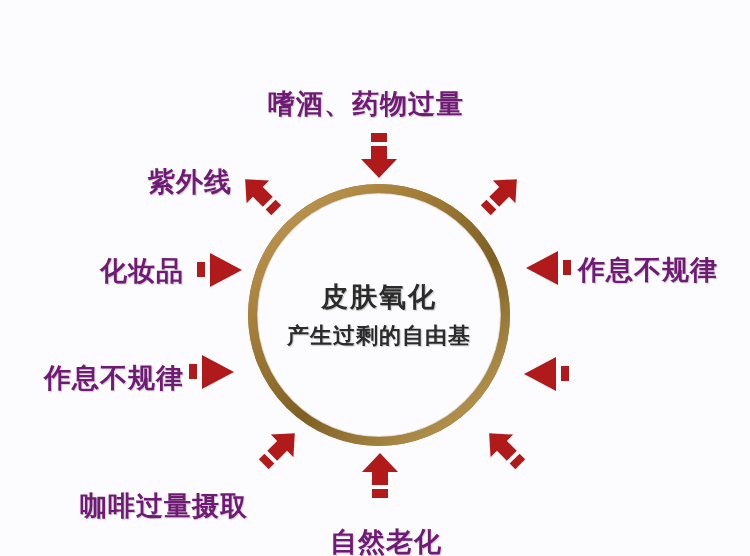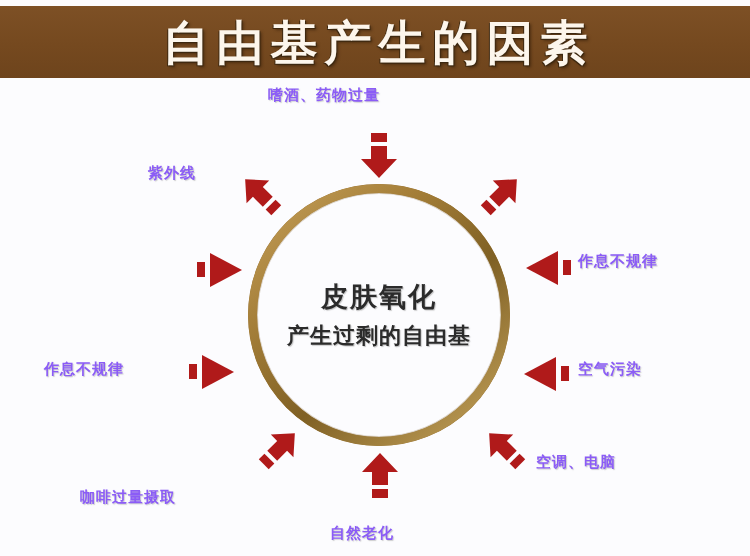--- a/index.html
+++ b/index.html
@@ -102,45 +102,42 @@
     font-size: 22px;
     font-weight: bold;
     color: #2b2b2b;
     letter-spacing: 1px;
     text-shadow: 1px 1px 1px rgba(150,150,150,.55);
   }
 
   
   .factor-label {
     position: absolute;
-    font-size: 15px;
-    font-weight: bold;
-    color: #8b5cf6;
+    font-size: 27px;
+    font-weight: bold;
+    color: #701a75;
     white-space: nowrap;
     letter-spacing: 1px;
     text-shadow: 1px 1px 1px rgba(160,160,160,.5);
   }
 
   
   .arrow {
     position: absolute;
     width: 44px;
     height: 44px;
     pointer-events: none;
   }
   .arrow svg { display: block; width: 100%; height: 100%; }
 </style>
 </head>
 <body>
 
 <div id="stage">
 
-  <div id="banner">
-    <div id="banner-title">自由基产生的因素</div>
-  </div>
 
   <div id="ring"></div>
   <div id="center-text">
     <div id="center-line1">皮肤氧化</div>
     <div id="center-line2">产生过剩的自由基</div>
   </div>
 
   <div class="factor-label" style="left:268px; top:86px;">嗜酒、药物过量</div>
   <div class="arrow" style="left:359px; top:133px; width:40px; height:46px;">
     <svg viewBox="0 0 40 46" xmlns="http://www.w3.org/2000/svg">
@@ -159,29 +156,27 @@
   </div>
 
   <div class="factor-label" style="left:578px; top:252px;">作息不规律</div>
   <div class="arrow" style="left:524px; top:248px; width:48px; height:40px;">
     <svg viewBox="0 0 48 40" xmlns="http://www.w3.org/2000/svg">
       <rect x="39" y="12" width="8" height="15" fill="#b01a1a"></rect>
       <path d="M34 12 L34 3 L2 20 L34 37 L34 28 Z" fill="#b01a1a"></path>
     </svg>
   </div>
 
-  <div class="factor-label" style="left:578px; top:360px;">空气污染</div>
   <div class="arrow" style="left:522px; top:354px; width:48px; height:40px;">
     <svg viewBox="0 0 48 40" xmlns="http://www.w3.org/2000/svg">
       <rect x="39" y="12" width="8" height="15" fill="#b01a1a"></rect>
       <path d="M34 12 L34 3 L2 20 L34 37 L34 28 Z" fill="#b01a1a"></path>
     </svg>
   </div>
 
-  <div class="factor-label" style="left:536px; top:453px;">空调、电脑</div>
   <div class="arrow" style="left:480px; top:424px; width:48px; height:48px;">
     <svg viewBox="0 0 48 48" xmlns="http://www.w3.org/2000/svg">
       <g transform="rotate(135 24 24)">
         <rect x="17" y="1" width="14" height="8" fill="#b01a1a"></rect>
         <path d="M17 13 L31 13 L31 27 L40 27 L24 45 L8 27 L17 27 Z" fill="#b01a1a"></path>
       </g>
     </svg>
   </div>
 
   <div class="factor-label" style="left:330px; top:498px;margin-top:26px;">自然老化</div>
@@ -203,20 +198,21 @@
   </div>
 
   <div class="factor-label" style="left:44px; top:360px;">作息不规律</div>
   <div class="arrow" style="left:188px; top:352px; width:48px; height:40px;">
     <svg viewBox="0 0 48 40" xmlns="http://www.w3.org/2000/svg">
       <rect x="1" y="12" width="8" height="15" fill="#b01a1a"></rect>
       <path d="M14 12 L14 3 L46 20 L14 37 L14 28 Z" fill="#b01a1a"></path>
     </svg>
   </div>
 
+  <div class="factor-label" style="left:100px; top:253px;">化妆品</div>
   <div class="arrow" style="left:196px; top:250px; width:48px; height:40px;">
     <svg viewBox="0 0 48 40" xmlns="http://www.w3.org/2000/svg">
       <rect x="1" y="12" width="8" height="15" fill="#b01a1a"></rect>
       <path d="M14 12 L14 3 L46 20 L14 37 L14 28 Z" fill="#b01a1a"></path>
     </svg>
   </div>
 
   <div class="factor-label" style="left:148px; top:164px;">紫外线</div>
   <div class="arrow" style="left:236px; top:170px; width:48px; height:48px;">
     <svg viewBox="0 0 48 48" xmlns="http://www.w3.org/2000/svg">

